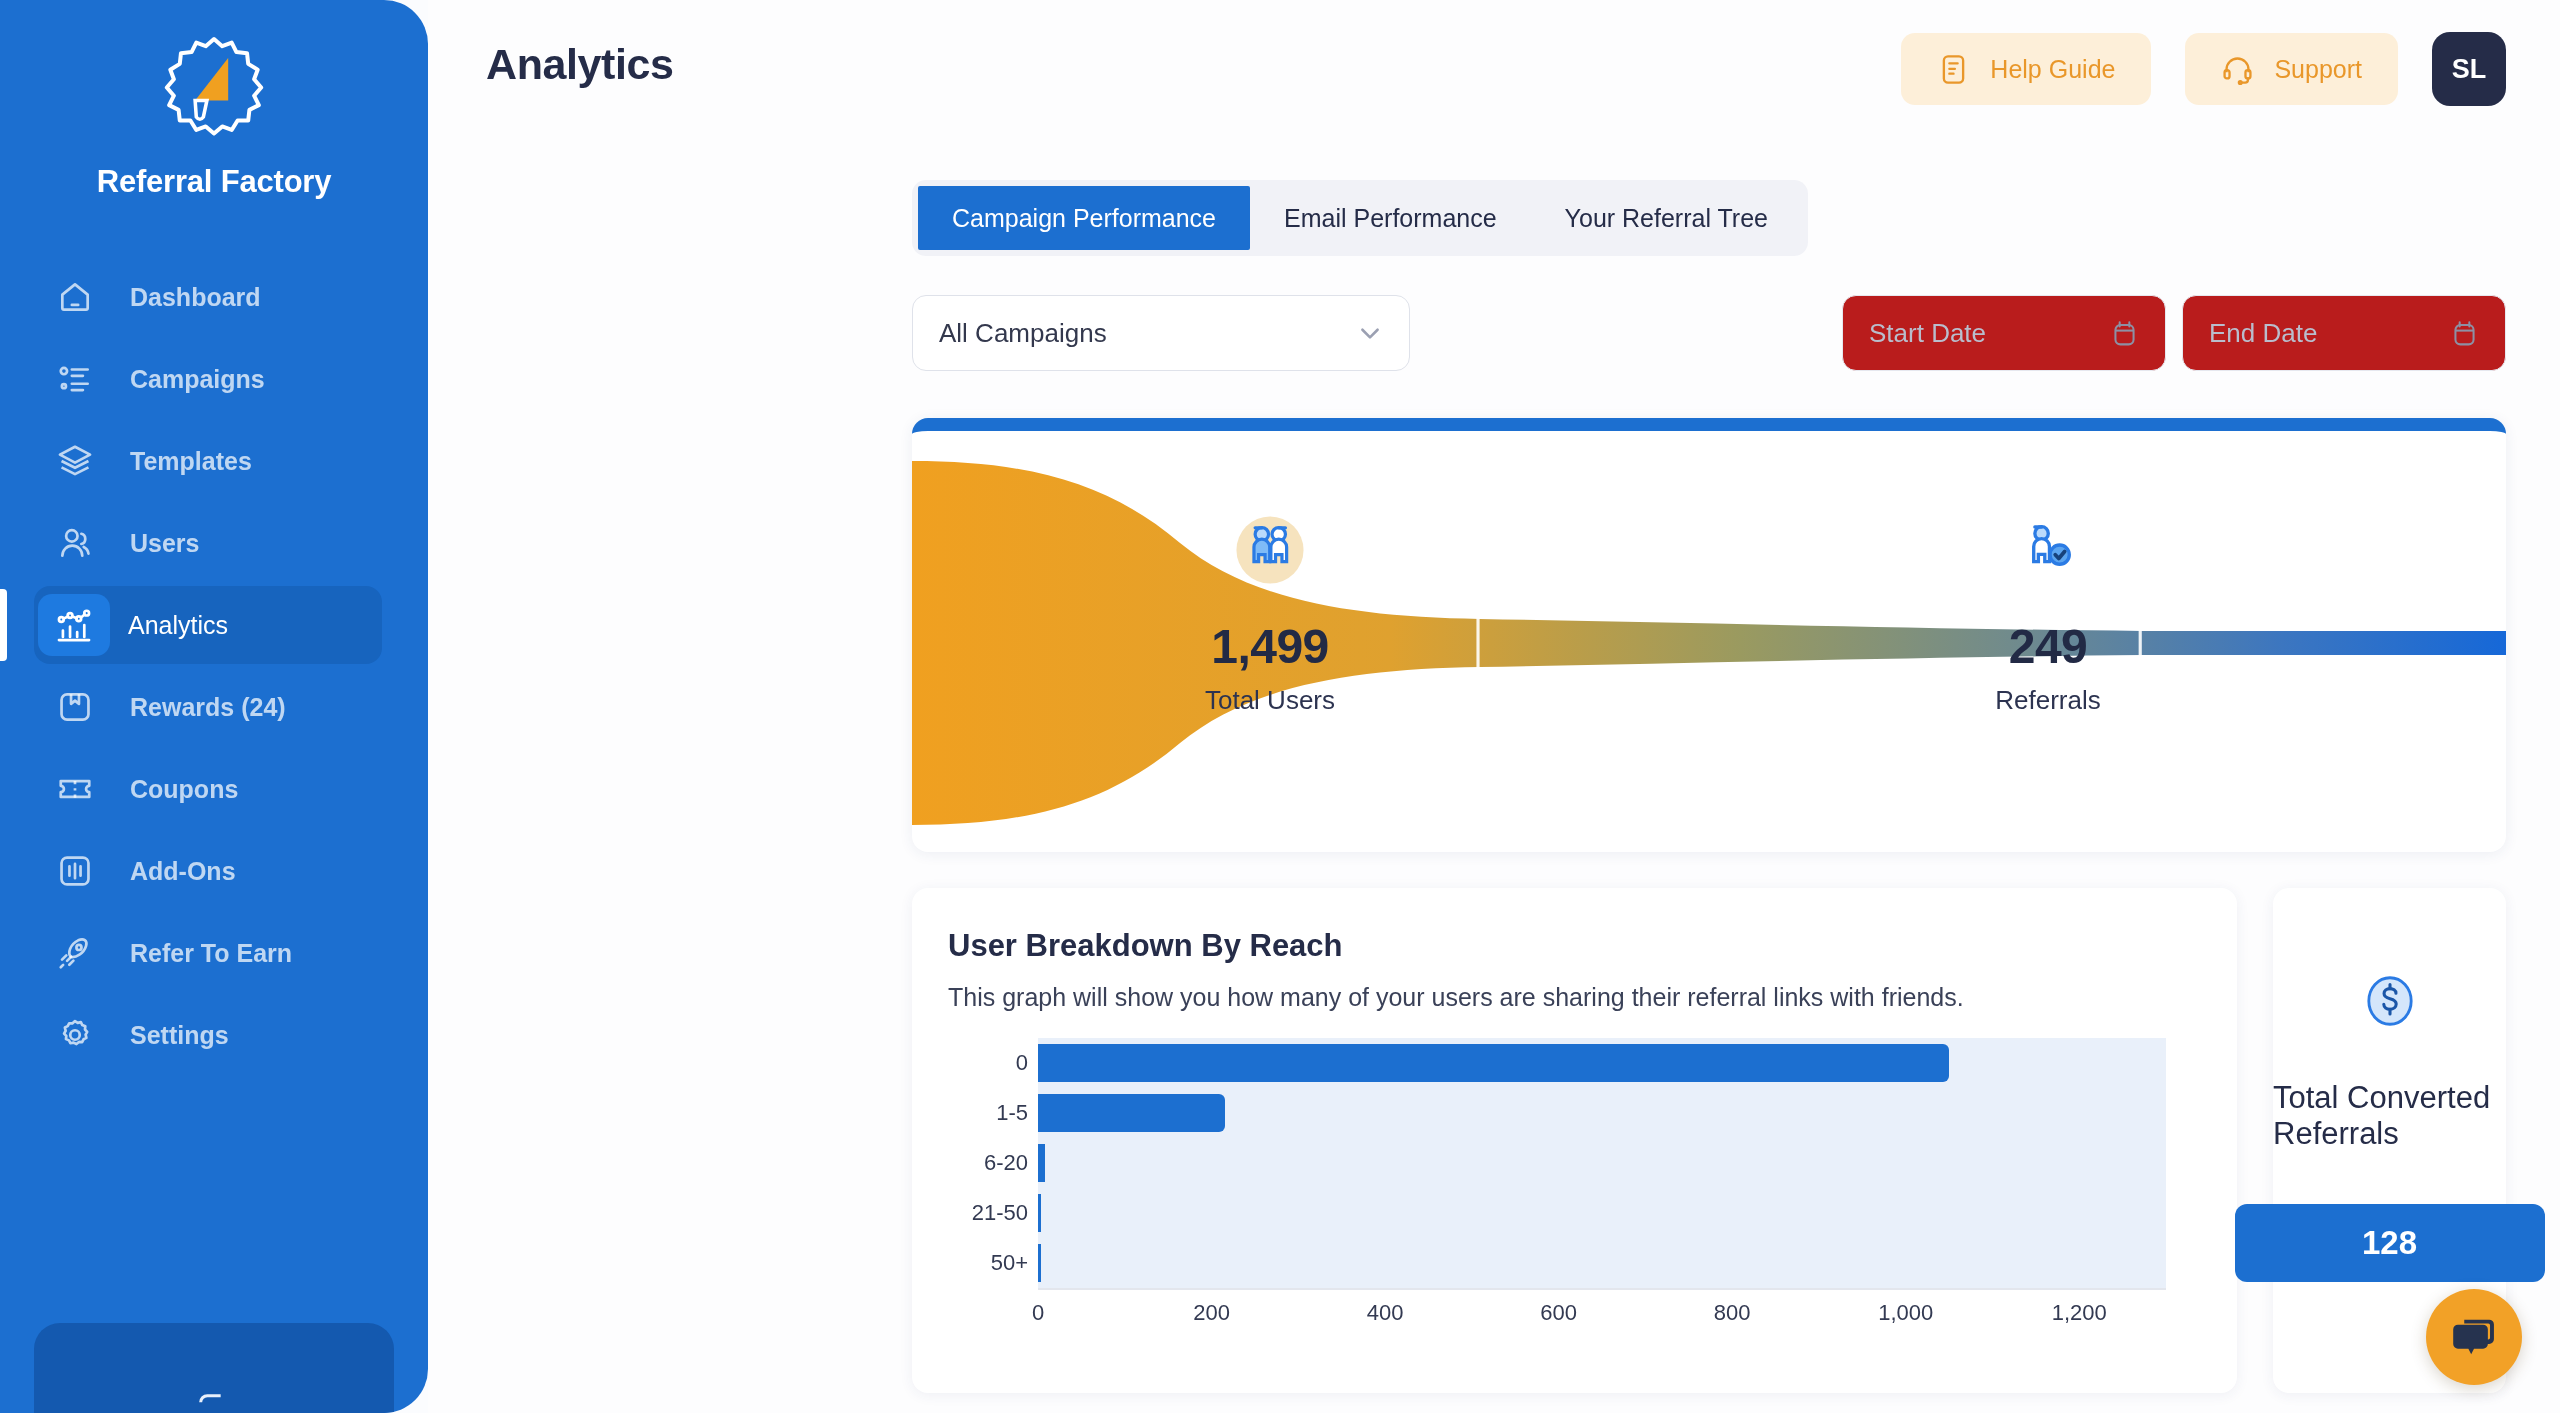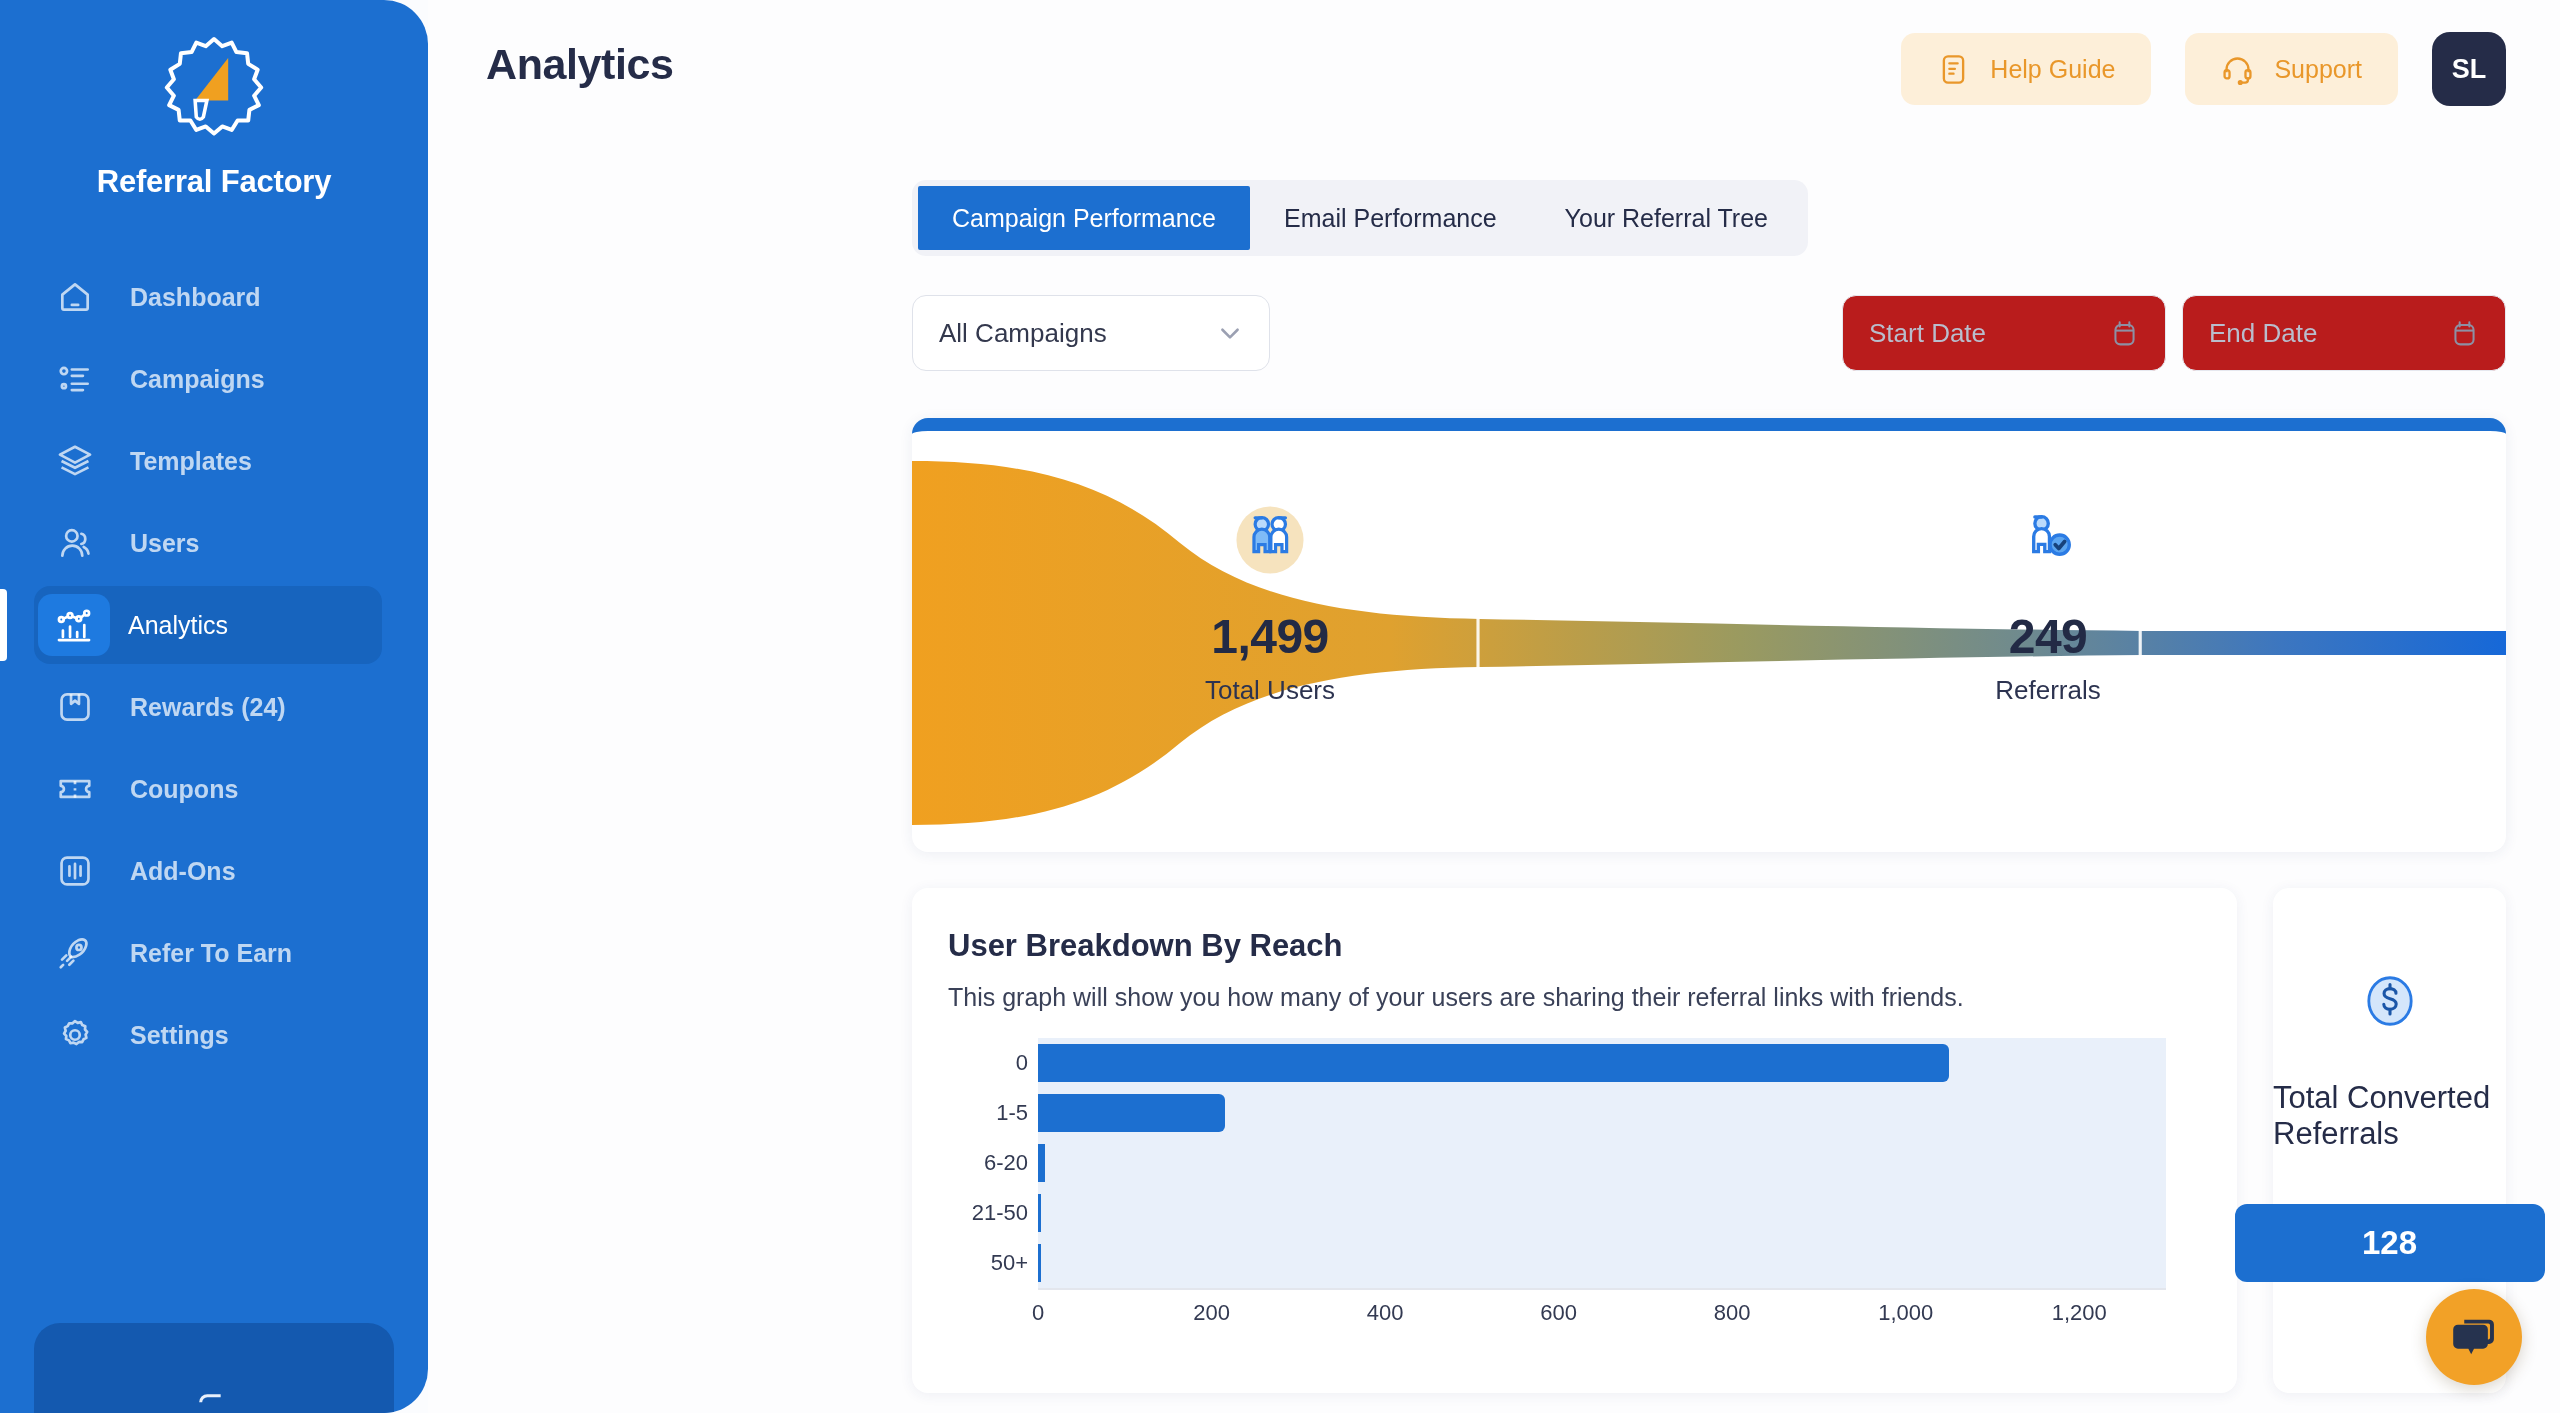--- a/index.html
+++ b/index.html
@@ -103,21 +103,21 @@
     height: 64px; padding: 0 34px;
     display:flex; align-items:center; justify-content:center;
     font-size: 25px; color:#252C48; border-radius: 2px; cursor:pointer;
     white-space: nowrap;
   }
   .tab.active { background:#1C6FD0; color:#fff; }
 
   
   #filters { position:absolute; left: 484px; top: 295px; right: 54px; height: 80px; }
   .select-box {
-    position:absolute; left:0; top:0; width: 358px; height: 76px;
+    position:absolute; left:0; top:0; width: 498px; height: 76px;
     border: 1.5px solid #DFE2EA; border-radius: 14px; background:#fff;
     display:flex; align-items:center; padding: 0 26px; cursor:pointer;
   }
   .select-box .sv { font-size: 26px; color:#33384D; }
   .select-box .chev { margin-left:auto; width: 26px; height:26px; }
   .date-box {
     position:absolute; top:0; width: 324px; height: 76px;
     border: 1.5px solid #E6E8EF; border-radius: 14px; background:#b91c1c;
     display:flex; align-items:center; padding: 0 26px; cursor:pointer;
   }
@@ -129,21 +129,21 @@
   
   #funnel-card {
     position:absolute; left: 484px; top: 418px; right: 54px; height: 434px;
     background:#fff; border-radius: 16px;
     border-top: 13px solid #1C6FD0;
     box-shadow: 0 2px 14px rgba(40,60,110,0.08);
     overflow: hidden;
   }
   #funnel-svg { position:absolute; left:0; top:0; width:100%; height:100%; }
   .fstage {
-    position:absolute; top: 0; height: 100%;
+    position:absolute; top: 10px; height: 100%;
     display:flex; flex-direction:column; align-items:center;
   }
   .fstage .fico { position:absolute; top: 74px; width: 70px; height: 70px; }
   .fstage .fval {
     position:absolute; top: 178px; width: 100%; text-align:center;
     font-size: 48px; font-weight: 700; color:#222A45; letter-spacing:-0.5px;
   }
   .fstage .flab {
     position:absolute; top: 244px; width: 100%; text-align:center;
     font-size: 26px; color:#2C3350;

